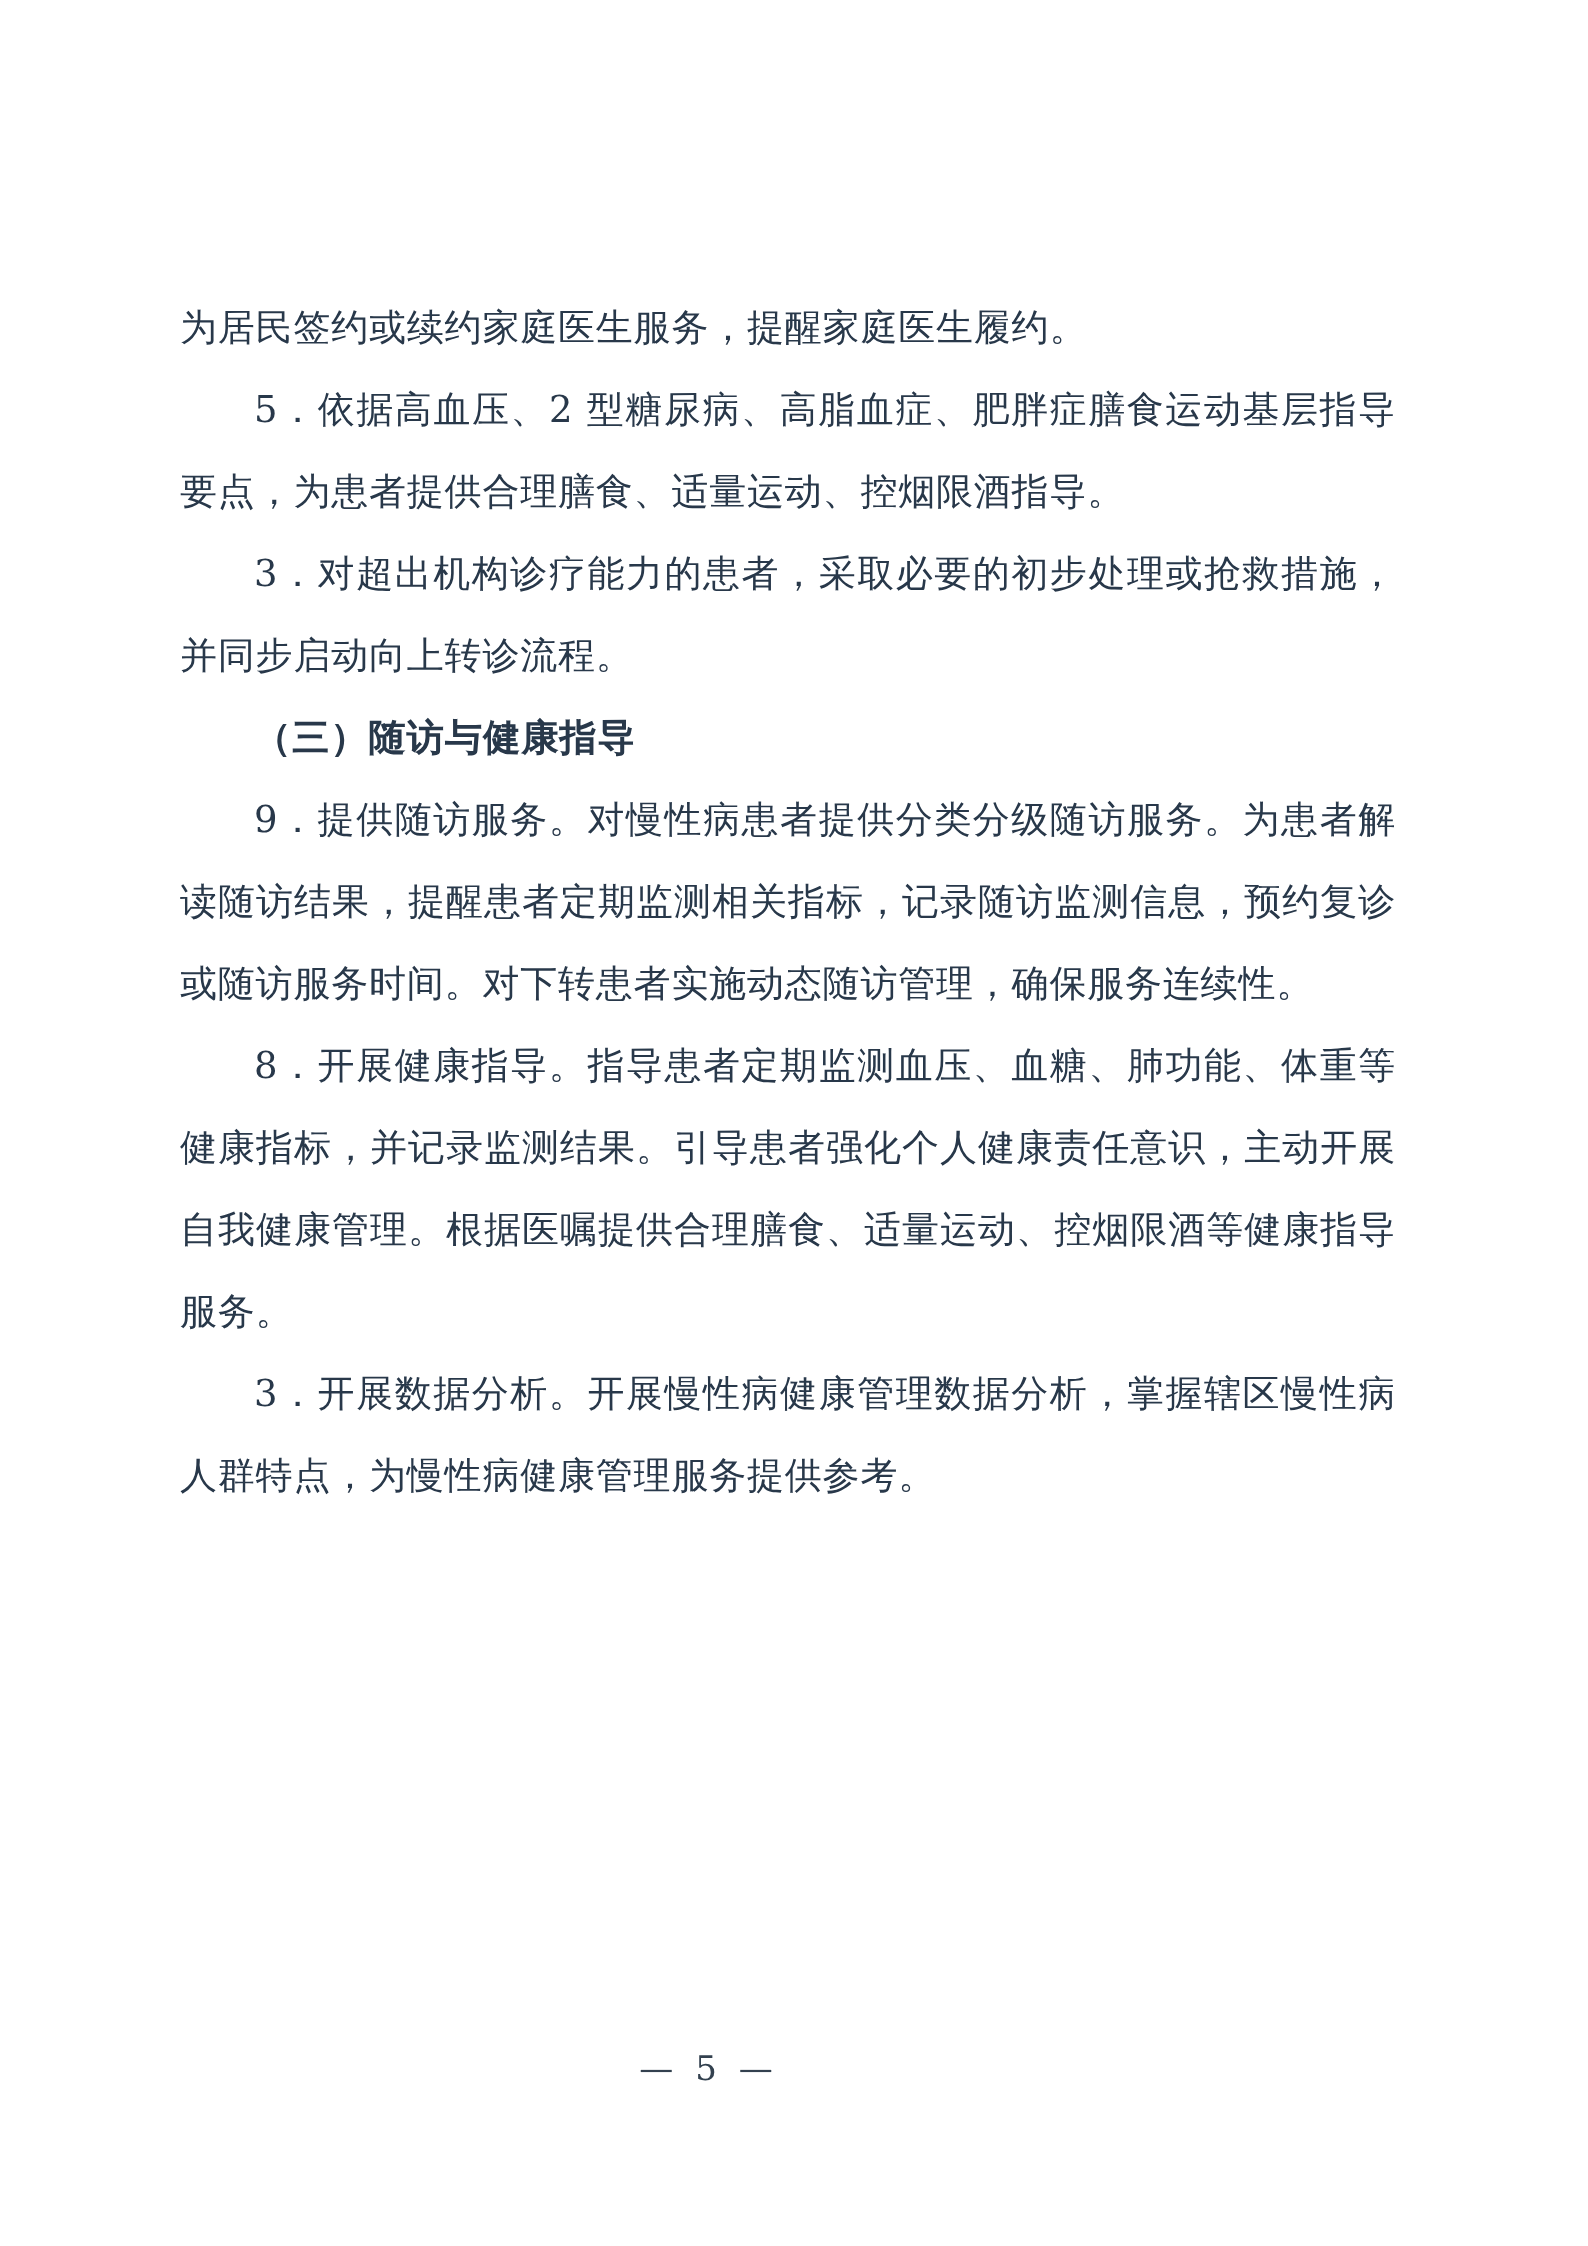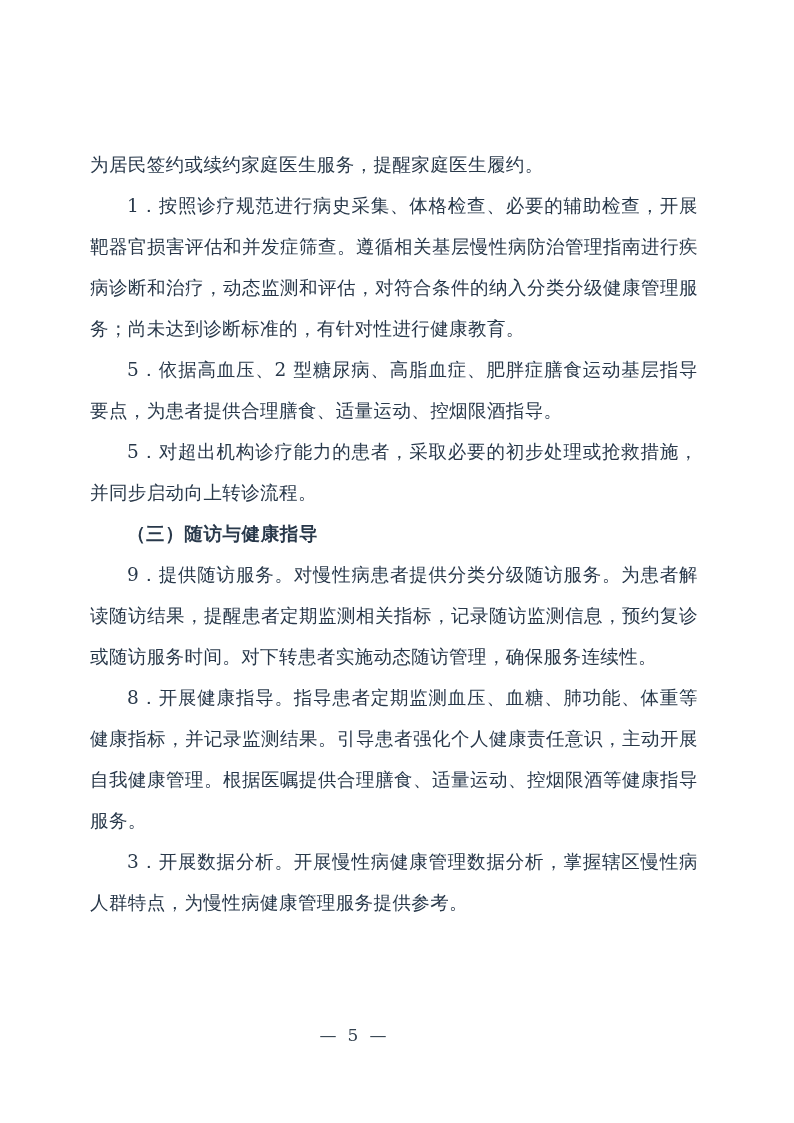--- a/index.html
+++ b/index.html
@@ -65,23 +65,22 @@
     padding: 0 9px;
     color: #33414f;
   }
 </style>
 </head>
 <body>
 
 <div class="page">
   <div class="doc-body">
     <p class="para no-indent">为居民签约或续约家庭医生服务，提醒家庭医生履约。</p>
-    <p class="para">1．按照诊疗规范进行病史采集、体格检查、必要的辅助检查，开展靶器官损害评估和并发症筛查。遵循相关基层慢性病防治管理指南进行疾病诊断和治疗，动态监测和评估，对符合条件的纳入分类分级健康管理服务；尚未达到诊断标准的，有针对性进行健康教育。</p>
     <p class="para">5．依据高血压、2 型糖尿病、高脂血症、肥胖症膳食运动基层指导要点，为患者提供合理膳食、适量运动、控烟限酒指导。</p>
-    <p class="para">5．对超出机构诊疗能力的患者，采取必要的初步处理或抢救措施，并同步启动向上转诊流程。</p>
+    <p class="para">3．对超出机构诊疗能力的患者，采取必要的初步处理或抢救措施，并同步启动向上转诊流程。</p>
     <p class="heading">（三）随访与健康指导</p>
     <p class="para">9．提供随访服务。对慢性病患者提供分类分级随访服务。为患者解读随访结果，提醒患者定期监测相关指标，记录随访监测信息，预约复诊或随访服务时间。对下转患者实施动态随访管理，确保服务连续性。</p>
     <p class="para">8．开展健康指导。指导患者定期监测血压、血糖、肺功能、体重等健康指标，并记录监测结果。引导患者强化个人健康责任意识，主动开展自我健康管理。根据医嘱提供合理膳食、适量运动、控烟限酒等健康指导服务。</p>
     <p class="para">3．开展数据分析。开展慢性病健康管理数据分析，掌握辖区慢性病人群特点，为慢性病健康管理服务提供参考。</p>
   </div>
 </div>
 
 <div class="footer">
   <span class="page-number-wrap">
     <span class="dash">—</span><span>5</span><span class="dash">—</span>

